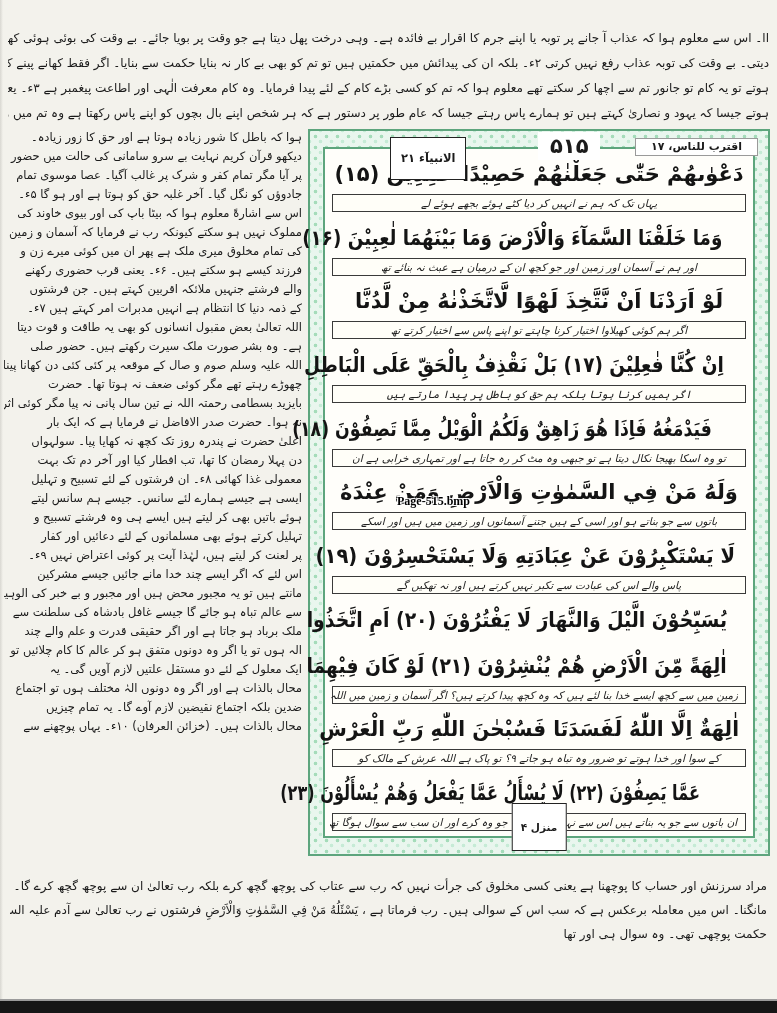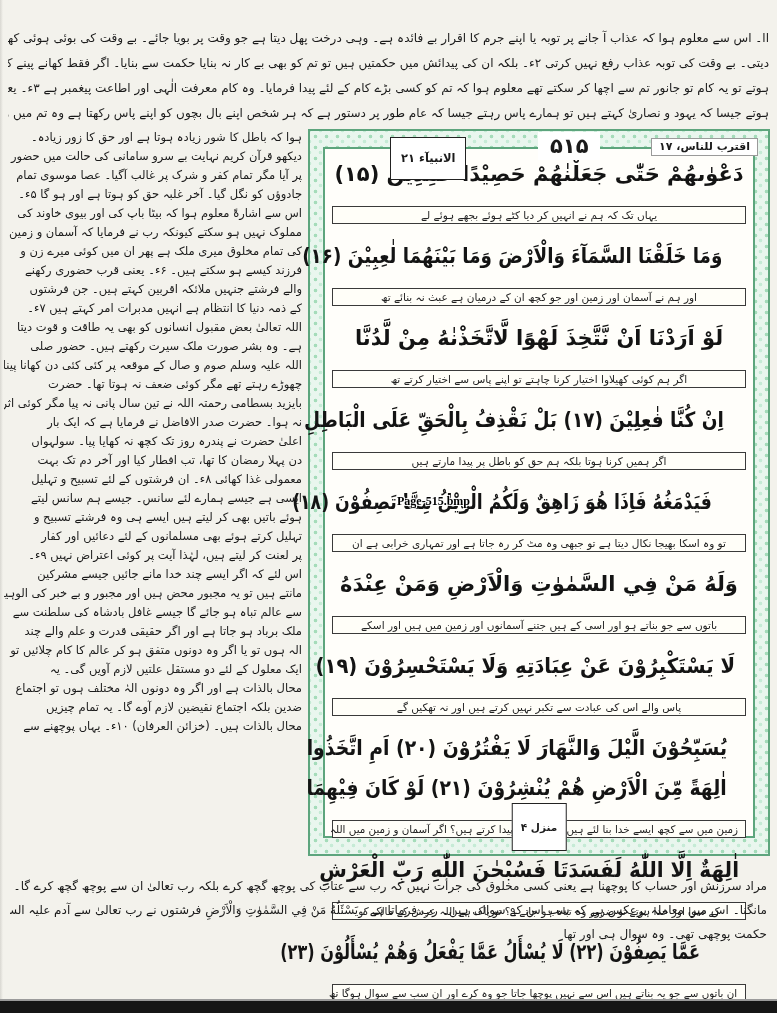--- a/index.html
+++ b/index.html
@@ -33,30 +33,30 @@
   .frame-inner{
     box-sizing:border-box; width:100%; height:100%;
     border:2px solid #5da57d; background:#fffefa;
     padding:5px 4px;
     display:flex; flex-direction:column; justify-content:space-between;
   }
   .verse .arabic{
     direction:rtl; text-align:center; white-space:nowrap;
     font-size:21px; font-weight:bold; line-height:40px; color:#141414;
   }
-  .verse .urdu-box{ border:1px solid #3a3a3a; margin:12px 3px; background:#fffef8;}
+  .verse .urdu-box{ border:1px solid #3a3a3a; margin:0 3px; background:#fffef8;font-style:italic;}
   .verse .urdu{
     direction:rtl; text-align:center; white-space:nowrap;
     font-size:10.5px; line-height:16px; padding:0 4px; color:#222;
   }
   
   .juz-box{
     position:absolute; top:7px; right:10px;
     background:#fff; border:1px solid #9a9a9a;
-    font-size:11px; font-weight:bold; line-height:16px; padding:0 7px;
+    font-size:11px; font-weight:bold; line-height:16px; padding:0 15px;
     direction:rtl; white-space:nowrap;
   }
   .page-num{
     position:absolute; top:1px; left:228px;
     background:#fff; font-size:21px; font-weight:bold; line-height:26px;
     padding:1px 12px; direction:rtl; white-space:nowrap;
   }
   .surah-box{
     position:absolute; top:6px; left:80px;
     background:#fff; border:1.5px solid #222;

